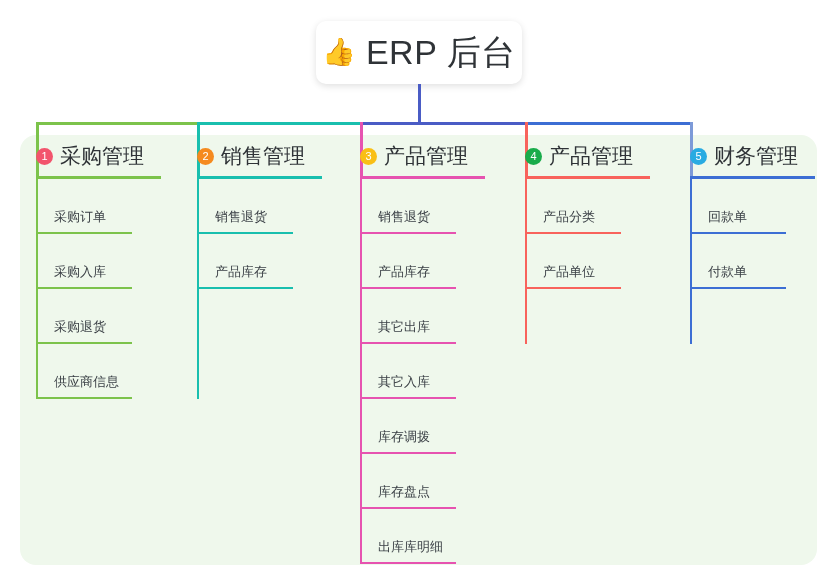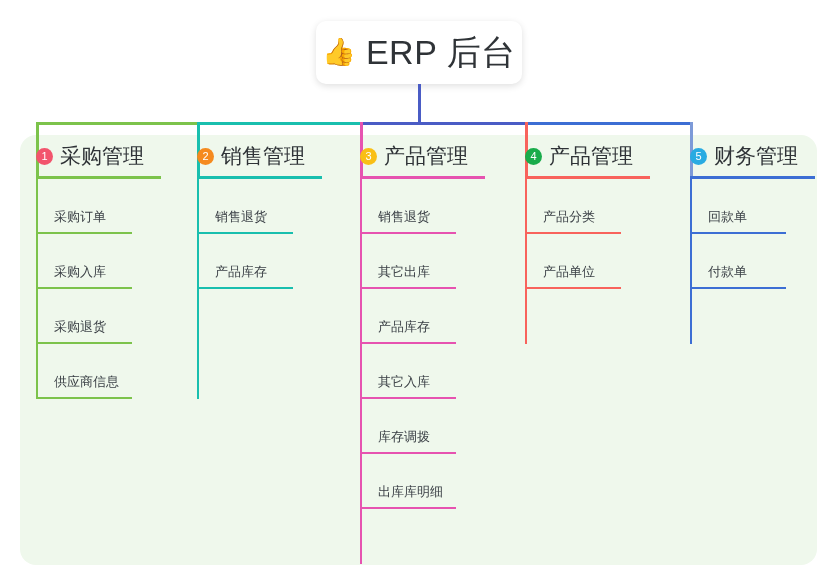--- a/index.html
+++ b/index.html
@@ -212,33 +212,37 @@
           <span class="col-title">产品管理</span>
         </div>
         <div class="col-rule" style="background: rgb(230, 83, 176);"></div>
         <div class="items">
           <div class="spine" style="background: rgb(230, 83, 176); height: 385px;"></div>
           <div class="item">
             <span class="item-label">销售退货</span>
             <div class="item-rule" style="background: rgb(230, 83, 176);"></div>
           </div>
           <div class="item">
+            <span class="item-label">产品库存</span>
+            <div class="item-rule" style="background: rgb(230, 83, 176);"></div>
+          </div>
+          <div class="item">
             <span class="item-label">其它出库</span>
             <div class="item-rule" style="background: rgb(230, 83, 176);"></div>
           </div>
           <div class="item">
-            <span class="item-label">产品库存</span>
-            <div class="item-rule" style="background: rgb(230, 83, 176);"></div>
-          </div>
-          <div class="item">
             <span class="item-label">其它入库</span>
             <div class="item-rule" style="background: rgb(230, 83, 176);"></div>
           </div>
           <div class="item">
             <span class="item-label">库存调拨</span>
+            <div class="item-rule" style="background: rgb(230, 83, 176);"></div>
+          </div>
+          <div class="item">
+            <span class="item-label">库存盘点</span>
             <div class="item-rule" style="background: rgb(230, 83, 176);"></div>
           </div>
           <div class="item">
             <span class="item-label">出库库明细</span>
             <div class="item-rule" style="background: rgb(230, 83, 176);"></div>
           </div>
         </div>
       </div>
       <div class="column" style="left: 509px;">
         <div class="col-head">

